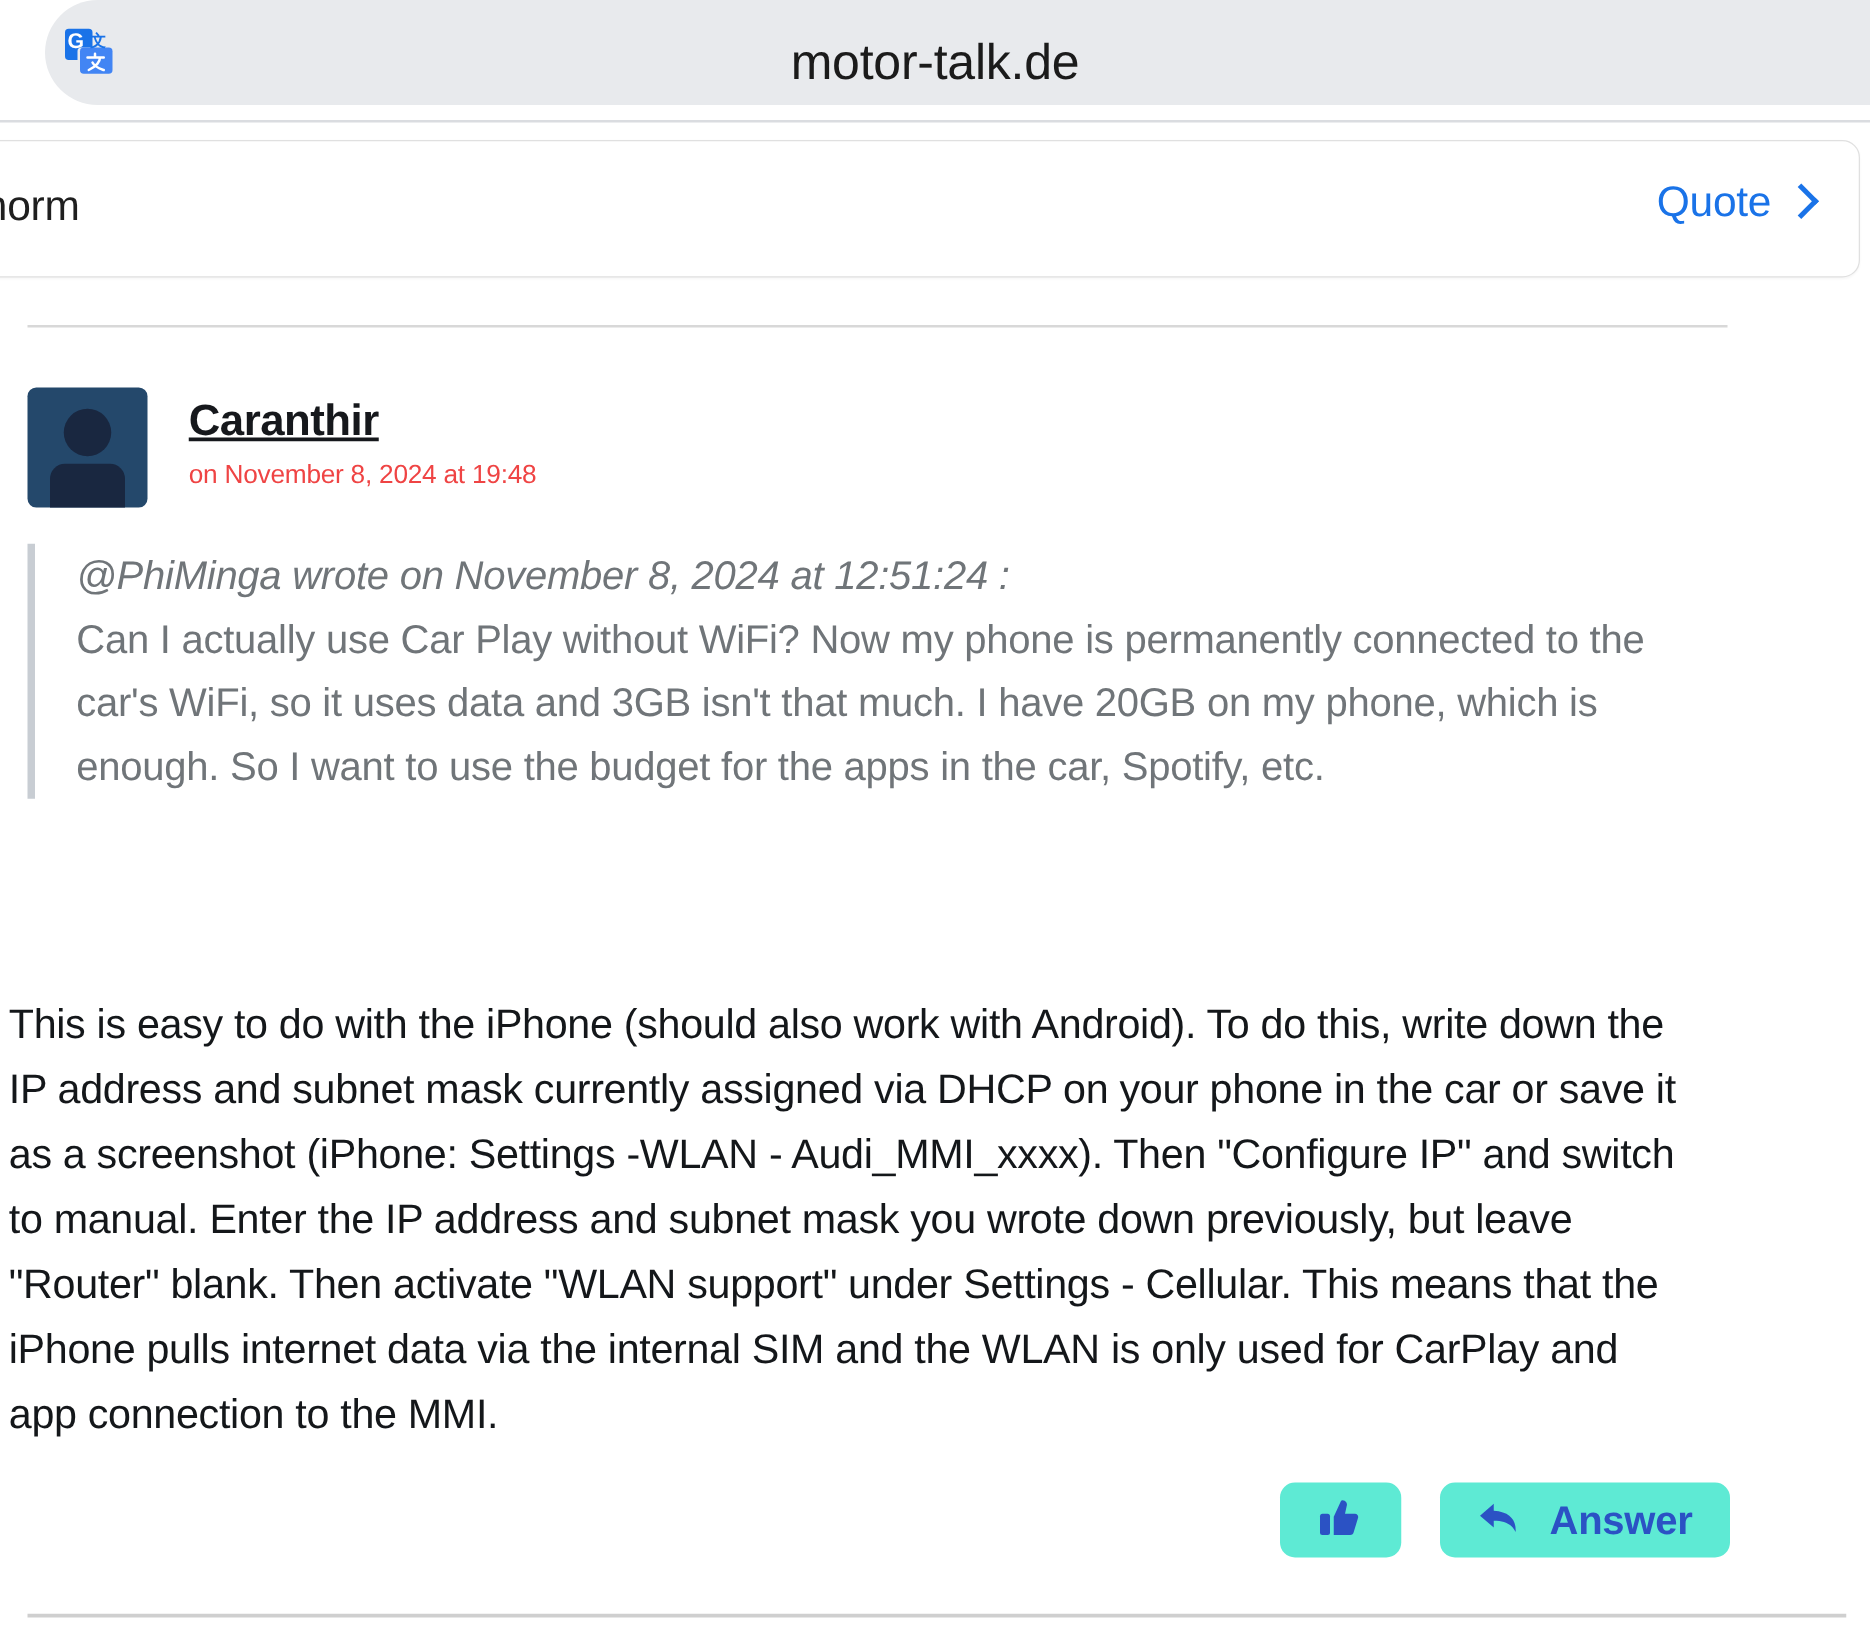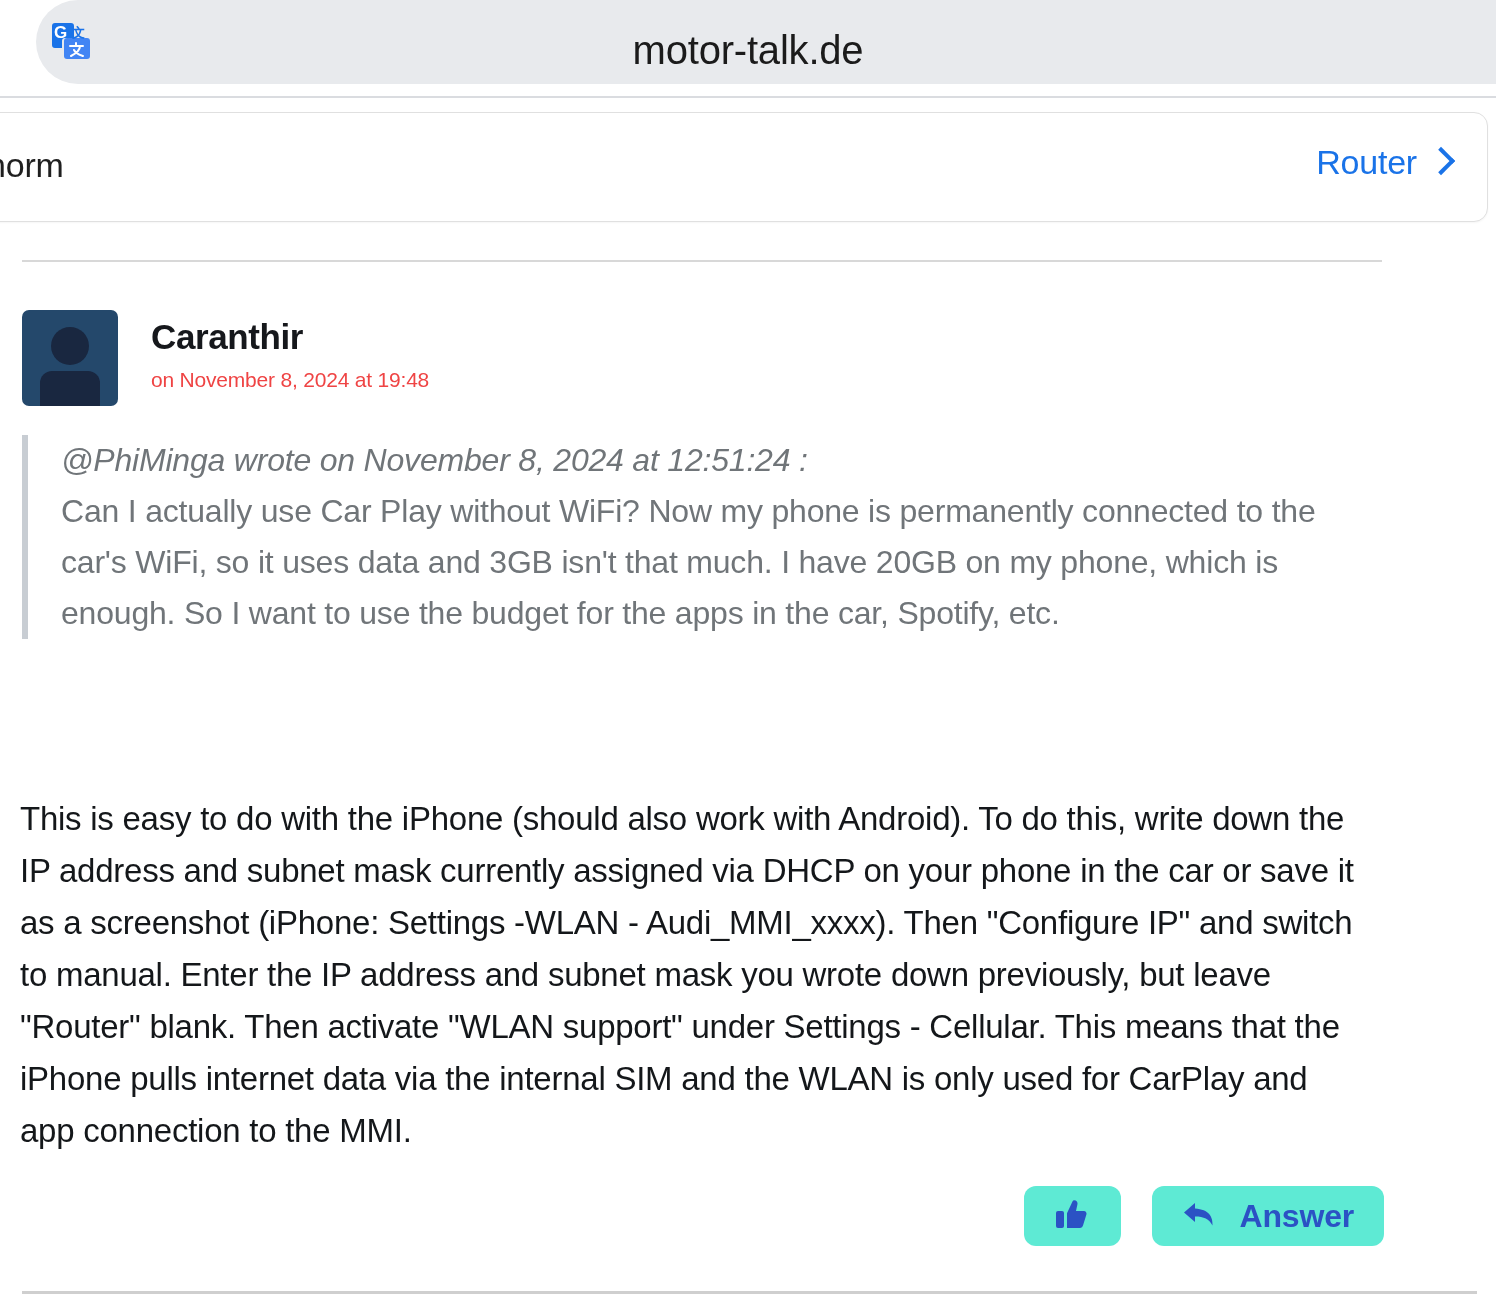--- a/index.html
+++ b/index.html
@@ -147,20 +147,21 @@
     background: #192740;
     border-radius: 12px 12px 0 0;
   }
   .author-block { padding-top: 6px; }
   .author-name {
     font-size: 35px;
     font-weight: bold;
     color: #16181c;
     letter-spacing: -0.4px;
     line-height: 1.2;
+    text-decoration: underline;
   }
   .author-date {
     margin-top: 10px;
     font-size: 21px;
     color: #ef4444;
     letter-spacing: -0.2px;
   }
 
   
   .quote {
@@ -178,21 +179,21 @@
   }
   .quote .q-label { margin-bottom: 32px; }
   .quote .q-attrib {
     font-style: italic;
   }
   .quote .q-body { max-width: 1320px; }
 
   
   .body-text {
     position: absolute;
-    left: 20px; top: 793px;
+    left: 7px; top: 793px;
     width: 1345px;
     font-size: 33px;
     color: #14171a;
     line-height: 52px;
     letter-spacing: -0.25px;
   }
 
   
   .actions {
     position: absolute;
@@ -244,21 +245,21 @@
       </svg>
     </div>
 
     <div class="topbar-title">motor-talk.de</div>
   </div>
   <div class="topbar-divider"></div>
 
   <div class="banner">
     <div class="banner-text">norm</div>
     <div class="banner-open">
-      <span>Router</span>
+      <span>Quote</span>
       <span class="chev"></span>
     </div>
   </div>
 
   <div class="rule-top"></div>
 
   <div class="post-head">
     <div class="avatar">
       <div class="head"></div>
       <div class="body"></div>

